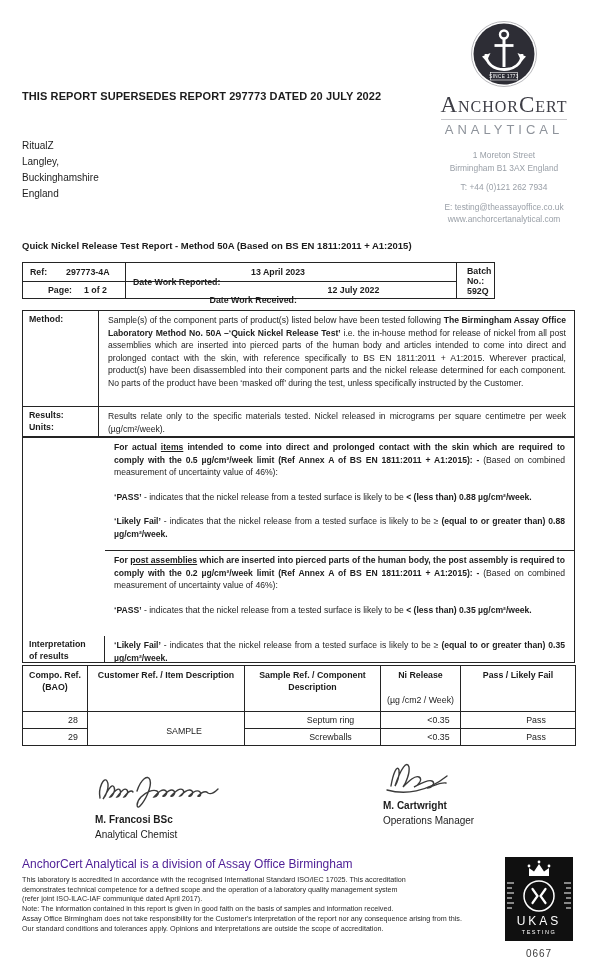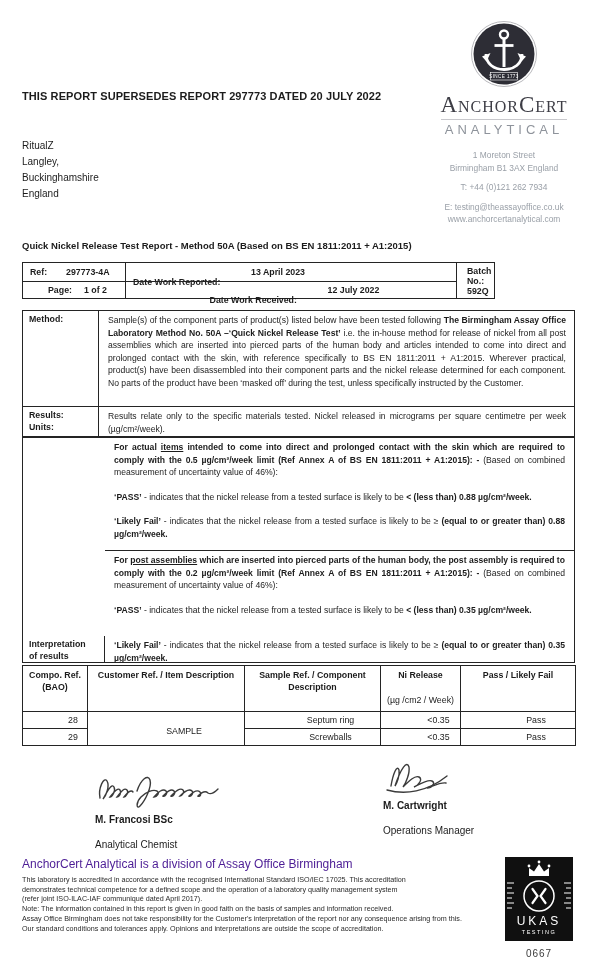--- a/index.html
+++ b/index.html
@@ -70,21 +70,21 @@
   .results-table th { font-weight:bold; vertical-align:top; padding-top:3px; height:46px; line-height:12px; }
   .results-table td { height:17px;padding-left:36px; }
   .th-sub { display:block; font-weight:normal; margin-top:13px; }
   .td-sample { vertical-align:top; padding-top:4px; }
 
   
   .sig-block-left  { left:95px;  top:768px; width:180px; }
   .sig-block-right { left:383px; top:756px; width:180px; }
   .sig-img { display:block; }
   .sig-name { font-size:10px; font-weight:bold; margin-top:4px; }
-  .sig-role { font-size:10px; margin-top:14px; }
+  .sig-role { font-size:10px; margin-top:4px; }
 
   
   .footer-head { left:22px; top:857px; font-size:12px; color:#4c1d95; }
   .footer-fine { left:22px; top:875px; width:478px; font-size:7.2px; line-height:9.7px; color:#2a2a2a; }
   .ukas { left:505px; top:857px; width:68px; text-align:center; }
   .ukas-number { font-size:10px; color:#3a3a3a; margin-top:3px; letter-spacing:1px; }
 </style>
 </head>
 <body>
 

